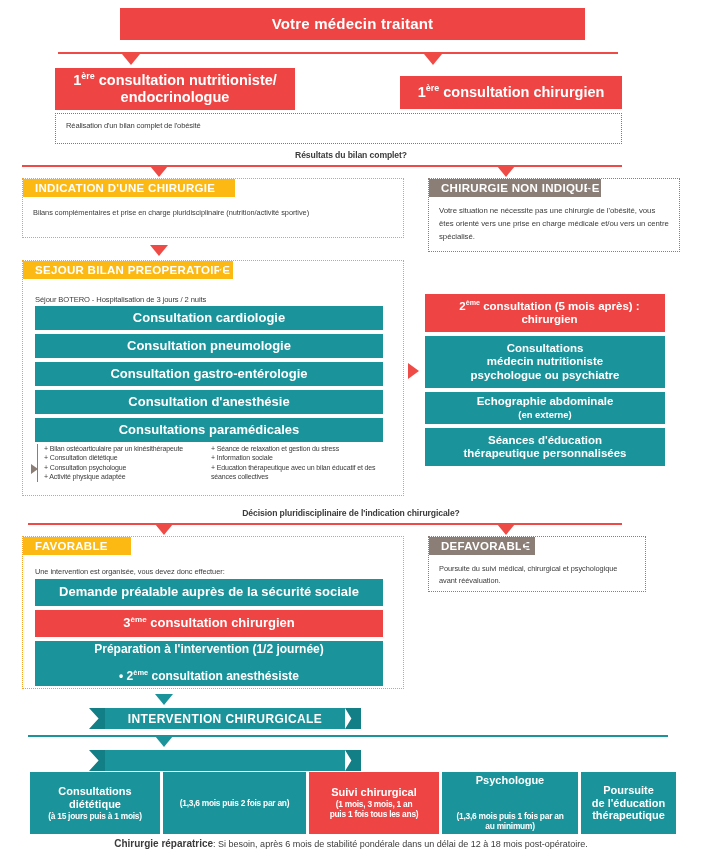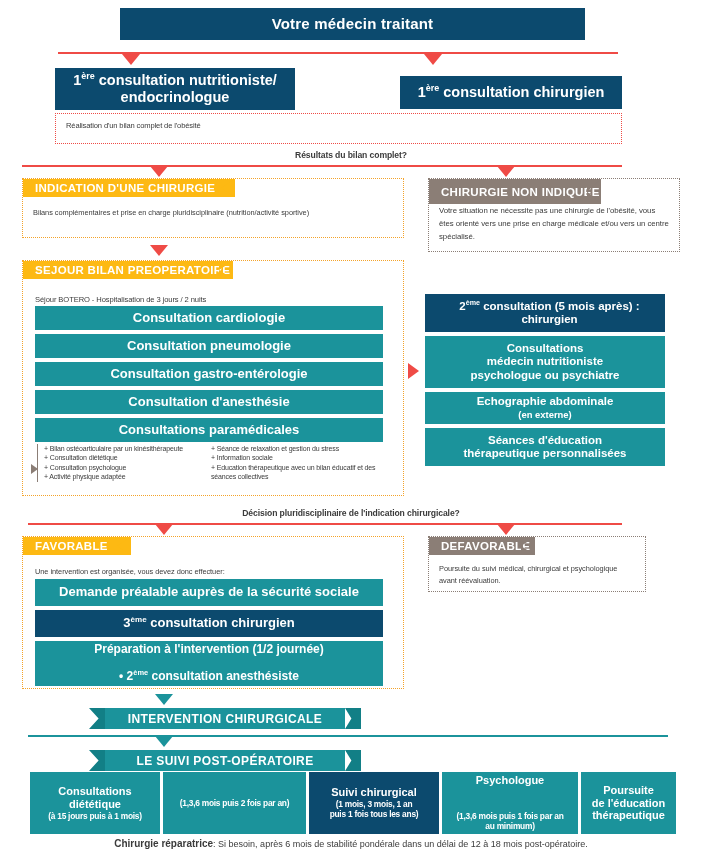--- a/index.html
+++ b/index.html
@@ -13,21 +13,21 @@
   #root { position: relative; width: 702px; height: 857px; }
 
   .abs { position: absolute; }
 
   
   .box {
     display: flex; align-items: center; justify-content: center;
     text-align: center; color: #ffffff; font-weight: bold;
     line-height: 1.15;
   }
-  .red  { background: #0c4a6e; }
+  .red  { background: #ef4444; }
   .teal { background: #1b939b; }
 
   
   #title {
     left: 120px; top: 8px; width: 465px; height: 32px;
     font-size: 15px; letter-spacing: .2px;
   }
 
   
   .hline { background: #ef4b46; height: 2px; }
@@ -207,21 +207,21 @@
 
   <div class="abs dotted" style="left:22px; top:178px; width:382px; height:60px;">
     <div class="ribbon orange" style="left:0; top:0; width:212px; height:18px; font-size:11.5px;">
       <span>INDICATION D'UNE CHIRURGIE</span>
       <span class="ribbon-notch"></span>
     </div>
     <div class="small-txt" style="left:10px; top:28px; width:362px;">Bilans complémentaires et prise en charge pluridisciplinaire (nutrition/activité sportive)</div>
   </div>
 
   <div class="abs dotted-gray" style="left:428px; top:178px; width:252px; height:74px;">
-    <div class="ribbon gray" style="left:0; top:0; width:172px; height:25px; font-size:11.5px;">
+    <div class="ribbon gray" style="left:0; top:0; width:172px; height:18px; font-size:11.5px;">
       <span>CHIRURGIE NON INDIQUÉE</span>
       <span class="ribbon-notch"></span>
     </div>
     <div class="small-txt" style="left:10px; top:26px; width:232px; font-size:7.8px; line-height:1.65;">Votre situation ne nécessite pas une chirurgie de l'obésité, vous êtes orienté vers une prise en charge médicale et/ou vers un centre spécialisé.</div>
   </div>
 
   <div class="abs arrow-down" style="left:150px; top:245px;"></div>
 
   <div class="abs dotted" style="left:22px; top:260px; width:382px; height:236px;">
     <div class="ribbon orange" style="left:0; top:0; width:210px; height:18px; font-size:11.5px;">
@@ -318,21 +318,20 @@
     <span class="tail l"></span>
     <span>INTERVENTION CHIRURGICALE</span>
     <span class="tail r"></span>
   </div>
 
   <div class="abs hline-teal" style="left:28px; top:735px; width:640px;"></div>
   <div class="abs arrow-down-teal" style="left:155px; top:736px;"></div>
 
   <div class="banner" style="left:105px; top:750px; width:240px; height:21px;">
     <span class="tail l"></span>
-    <span>LE SUIVI POST-OPÉRATOIRE</span>
     <span class="tail r"></span>
   </div>
 
   <div class="bot teal" style="left:30px; width:130px;">
     <div class="t1" style="white-space:pre-line;">Consultations
 diététique</div>
     <div class="t2" style="white-space:pre-line;">(à 15 jours puis à 1 mois)</div>
   </div>
 
   <div class="bot teal" style="left:163px; width:143px;">

